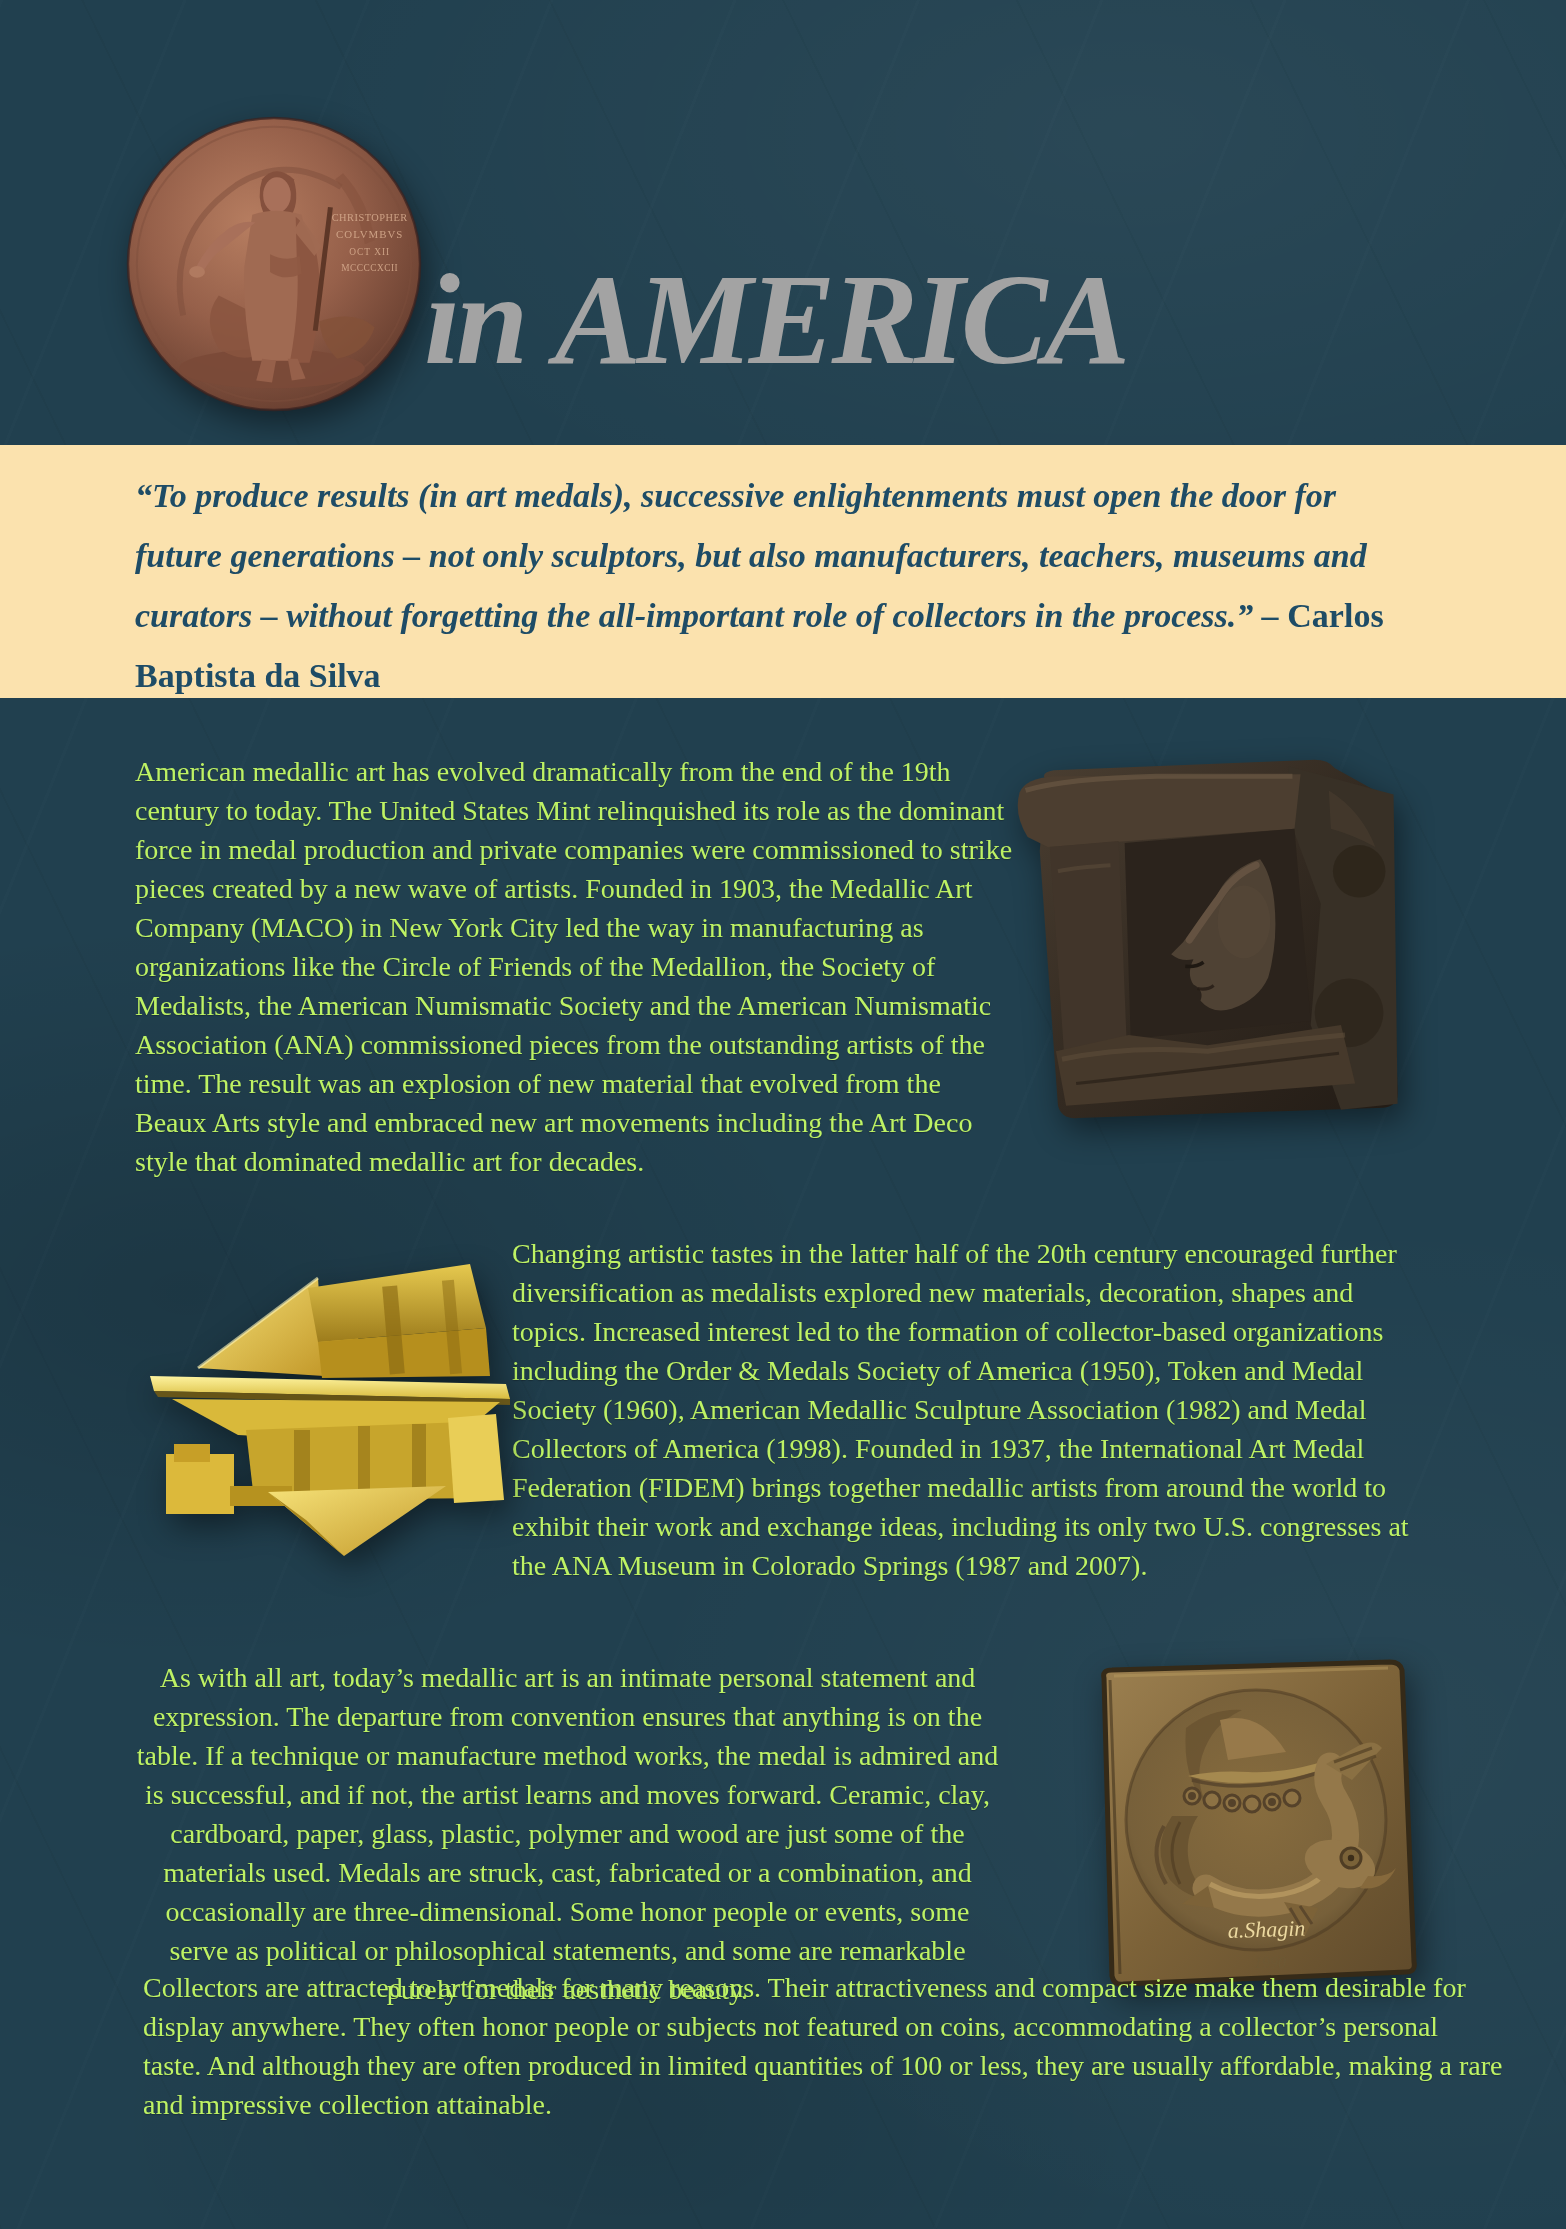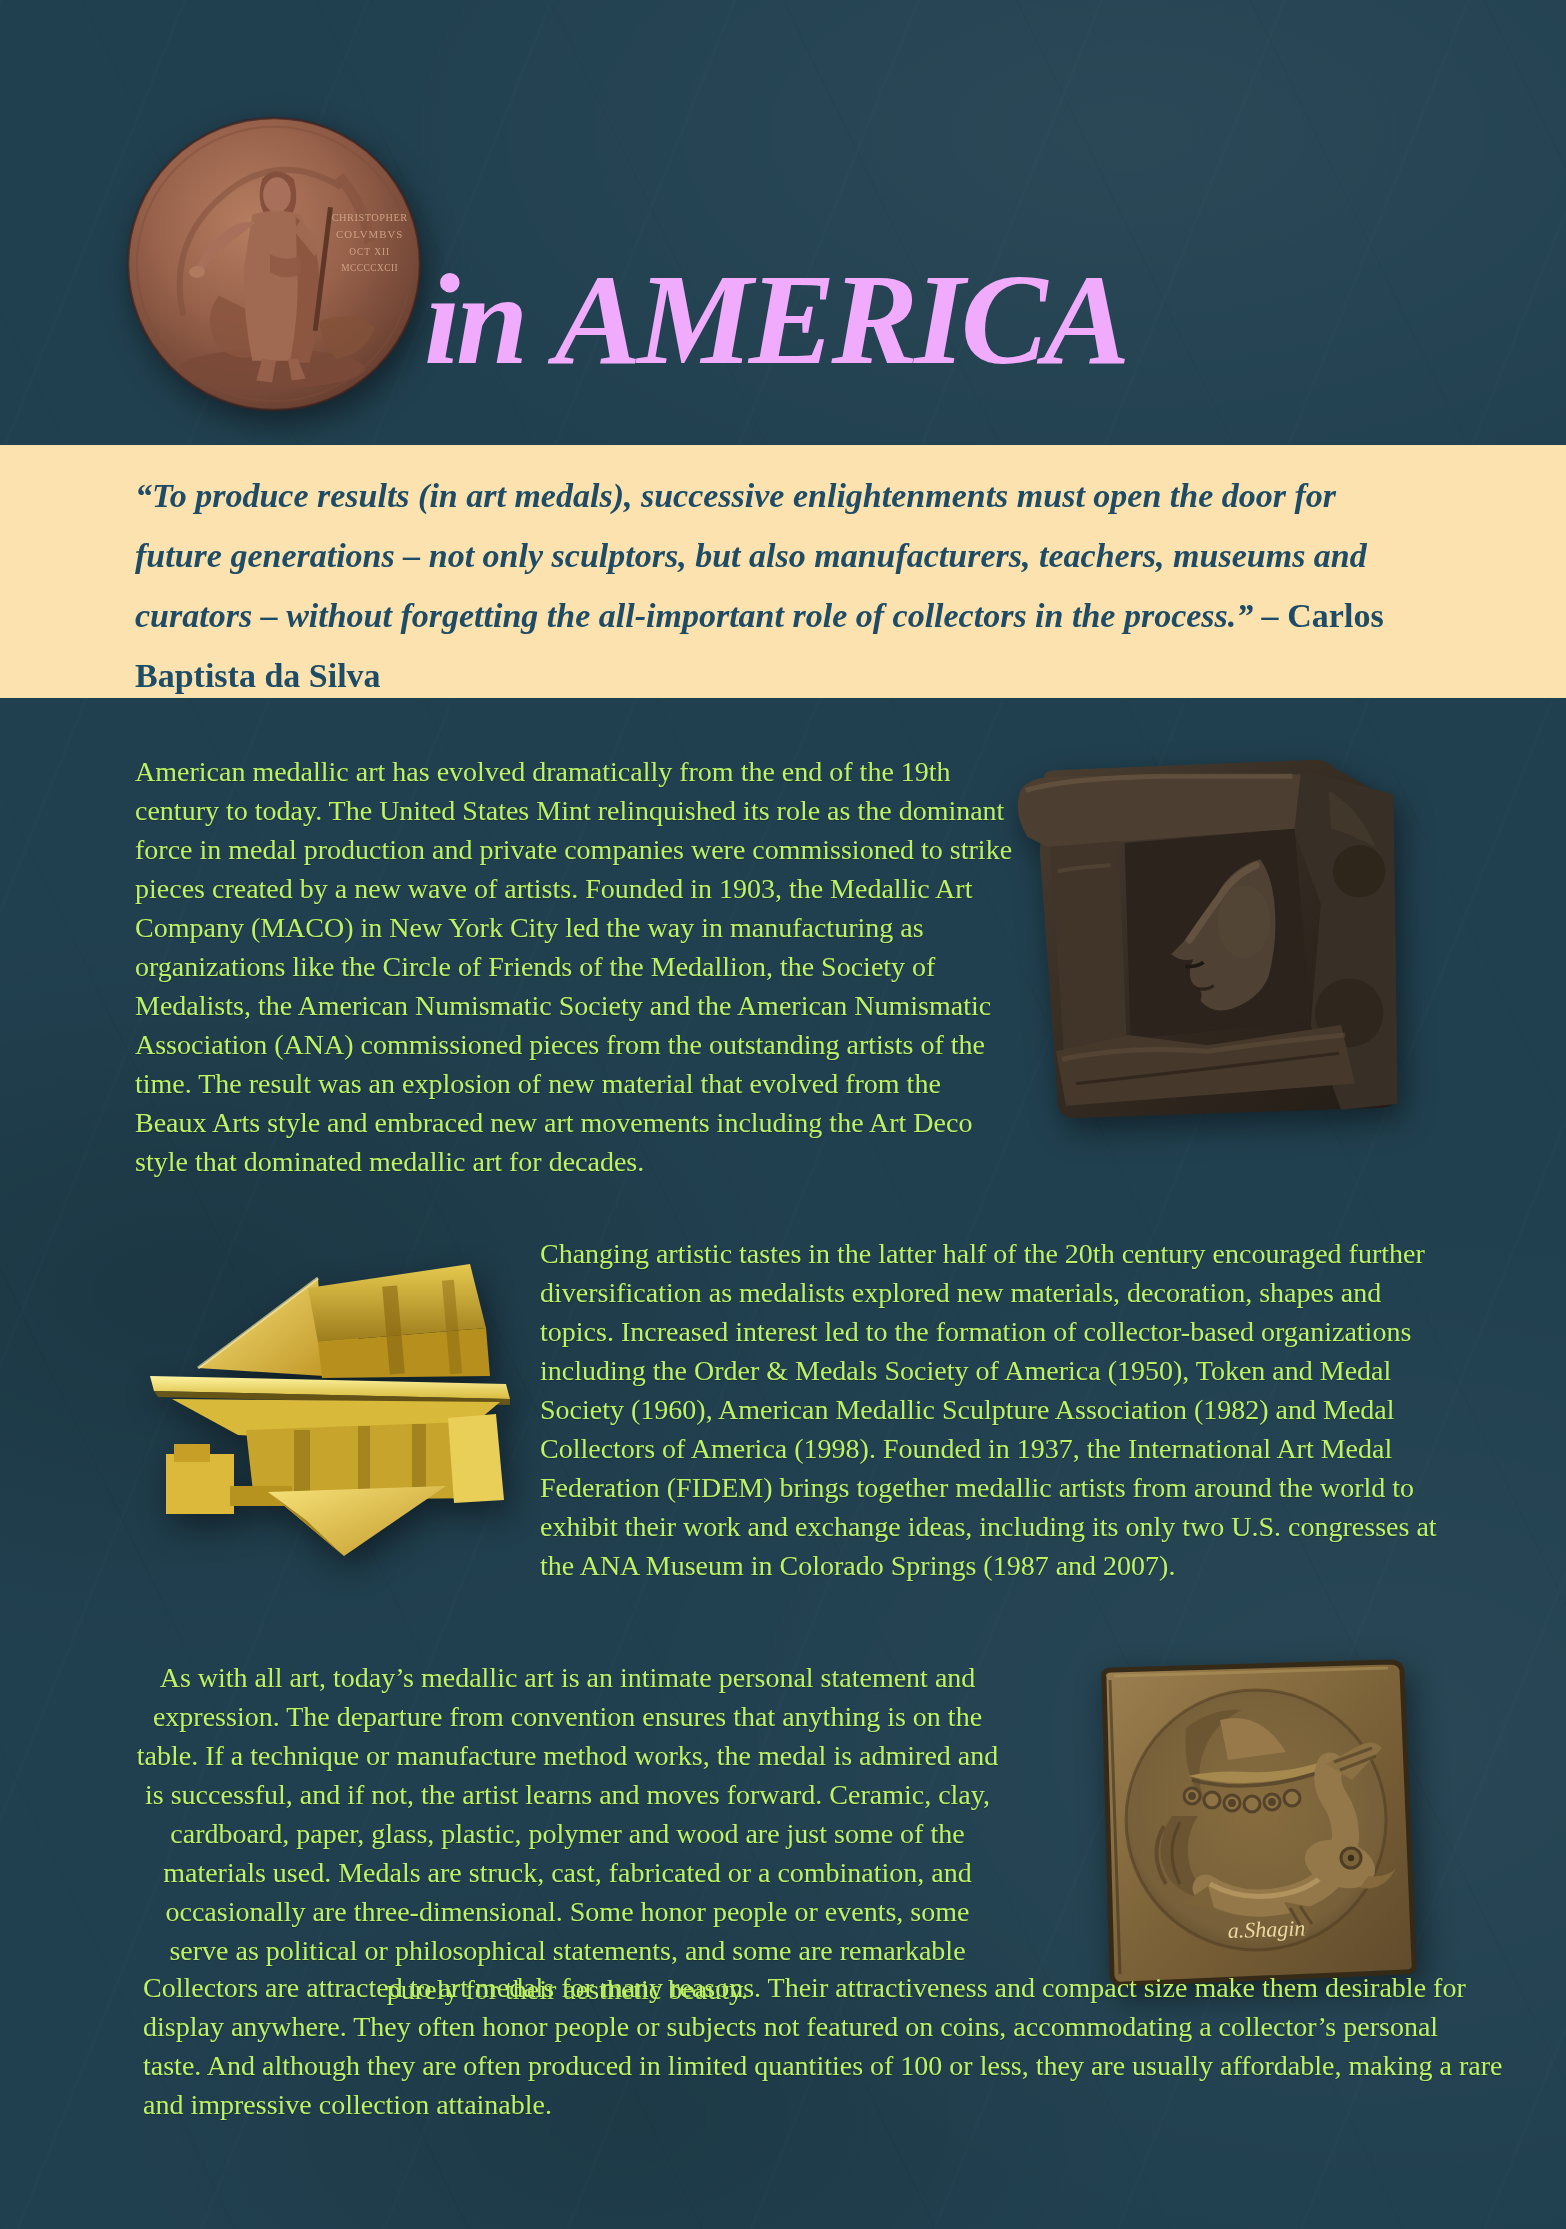--- a/index.html
+++ b/index.html
@@ -24,40 +24,40 @@
 
   
   .title1{
     left:480px;top:104px;
     font-style:italic;font-weight:700;font-size:130px;line-height:1.1;
     letter-spacing:-6px;color:#f0a42c;white-space:nowrap;
   }
   .title2{
     left:424px;top:248px;
     font-style:italic;font-weight:700;font-size:130px;line-height:1.1;
-    letter-spacing:-4px;color:#f0abfc;white-space:nowrap;
+    letter-spacing:-4px;color:#a3a3a3;white-space:nowrap;
   }
   .title2 .word-in{text-transform:none;margin-right:30px;}
 
   
   .quote-band{left:0;top:445px;width:1566px;height:253px;background:#fbe2ae;}
   .quote{
     left:135px;top:466px;width:1260px;
     font-size:34px;line-height:60px;font-weight:700;font-style:italic;
     color:#1e4c66;
   }
   .quote .attr{font-style:normal;}
 
   
   .para{
     color:#bef264;font-size:28px;line-height:39px;
     text-shadow:0 1px 1px rgba(0,0,0,.25);
   }
   .p1{left:135px;top:752px;width:880px;}
-  .p2{left:540px;top:1234px;width:915px;}
+  .p2{left:512px;top:1234px;width:915px;}
   .p3{left:135px;top:1658px;width:865px;text-align:center;}
   .p4{left:135px;top:1968px;width:1360px;margin-left:8px;}
 
   .art{filter:drop-shadow(6px 12px 16px rgba(0,0,0,.45));}
   .art svg{display:block;}
   figure{margin:0;}
   .ins{font-family:"Liberation Serif",serif;}
 </style>
 </head>
 <body>

